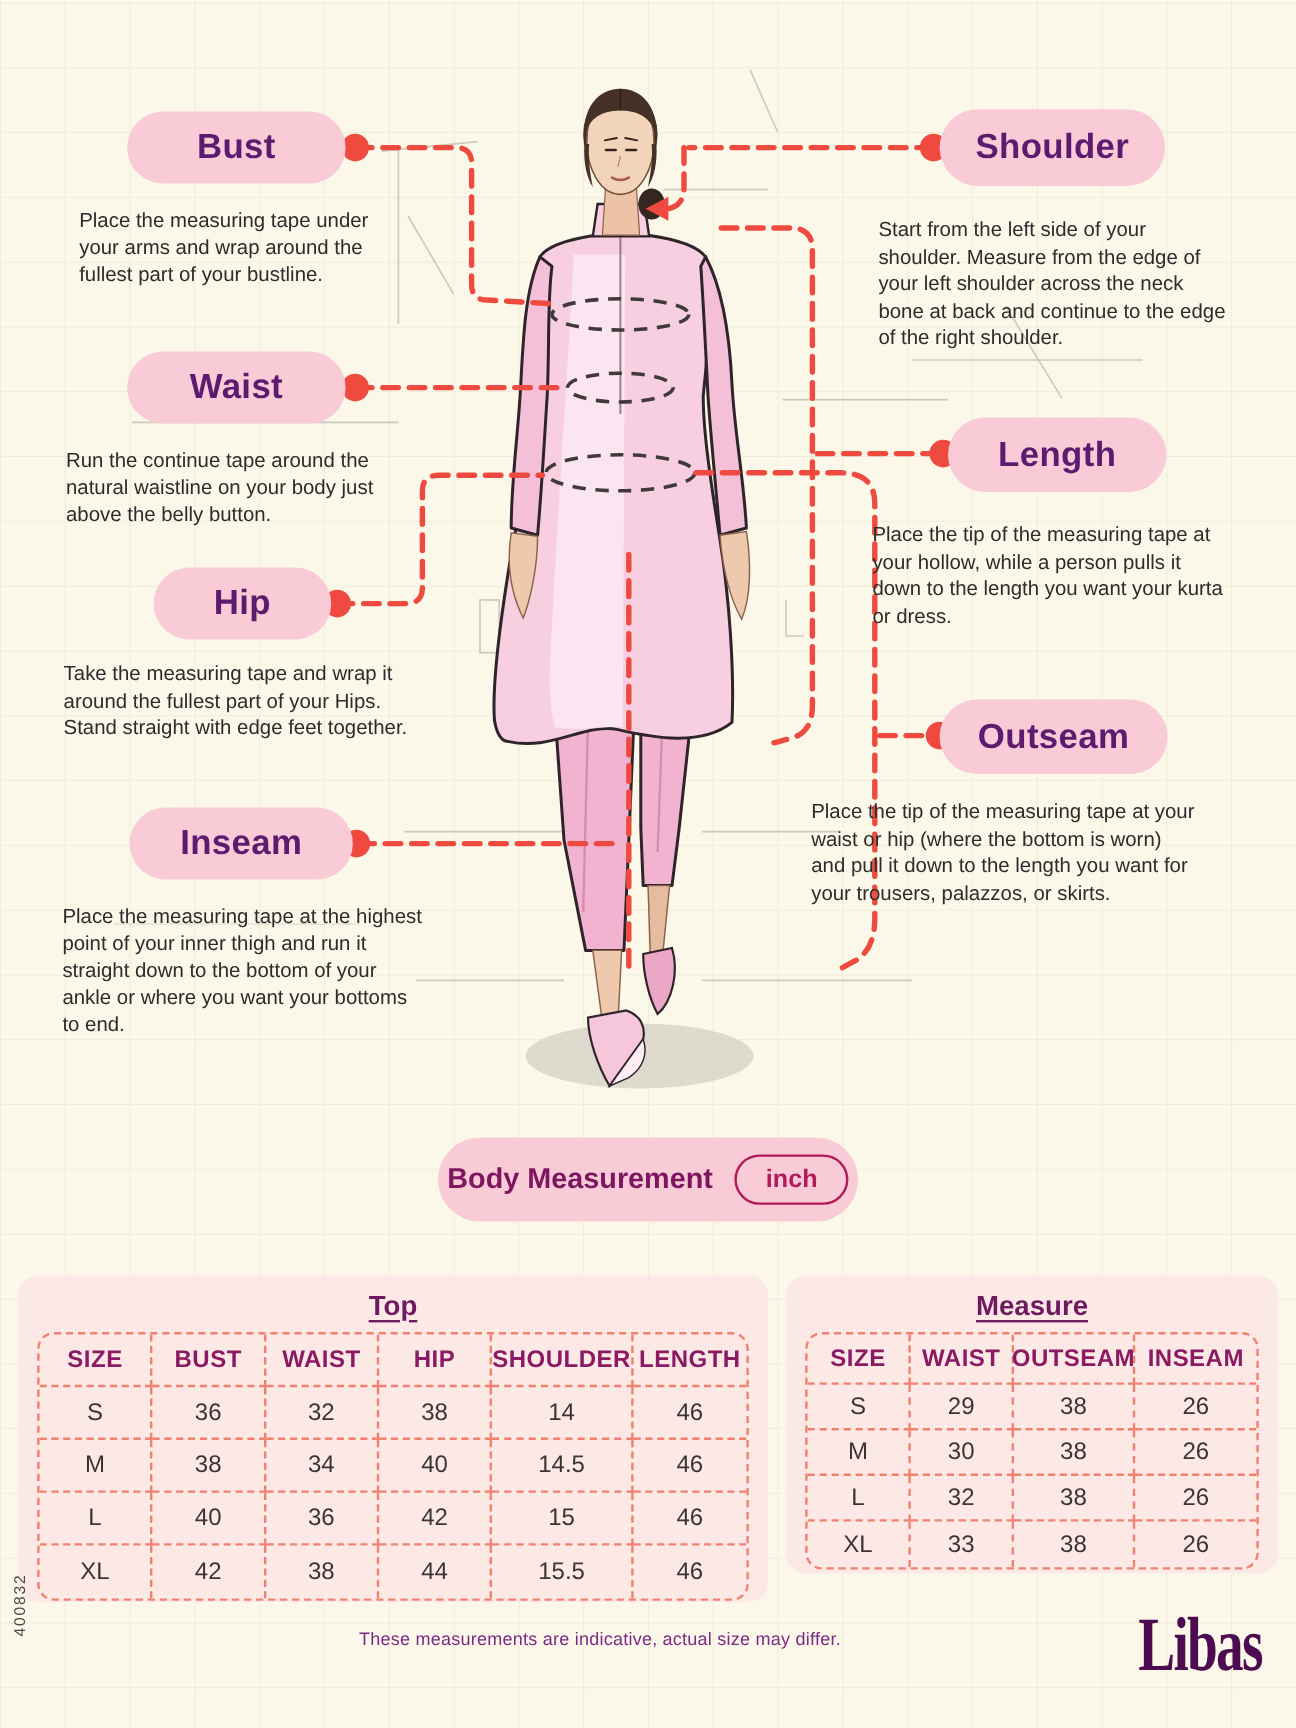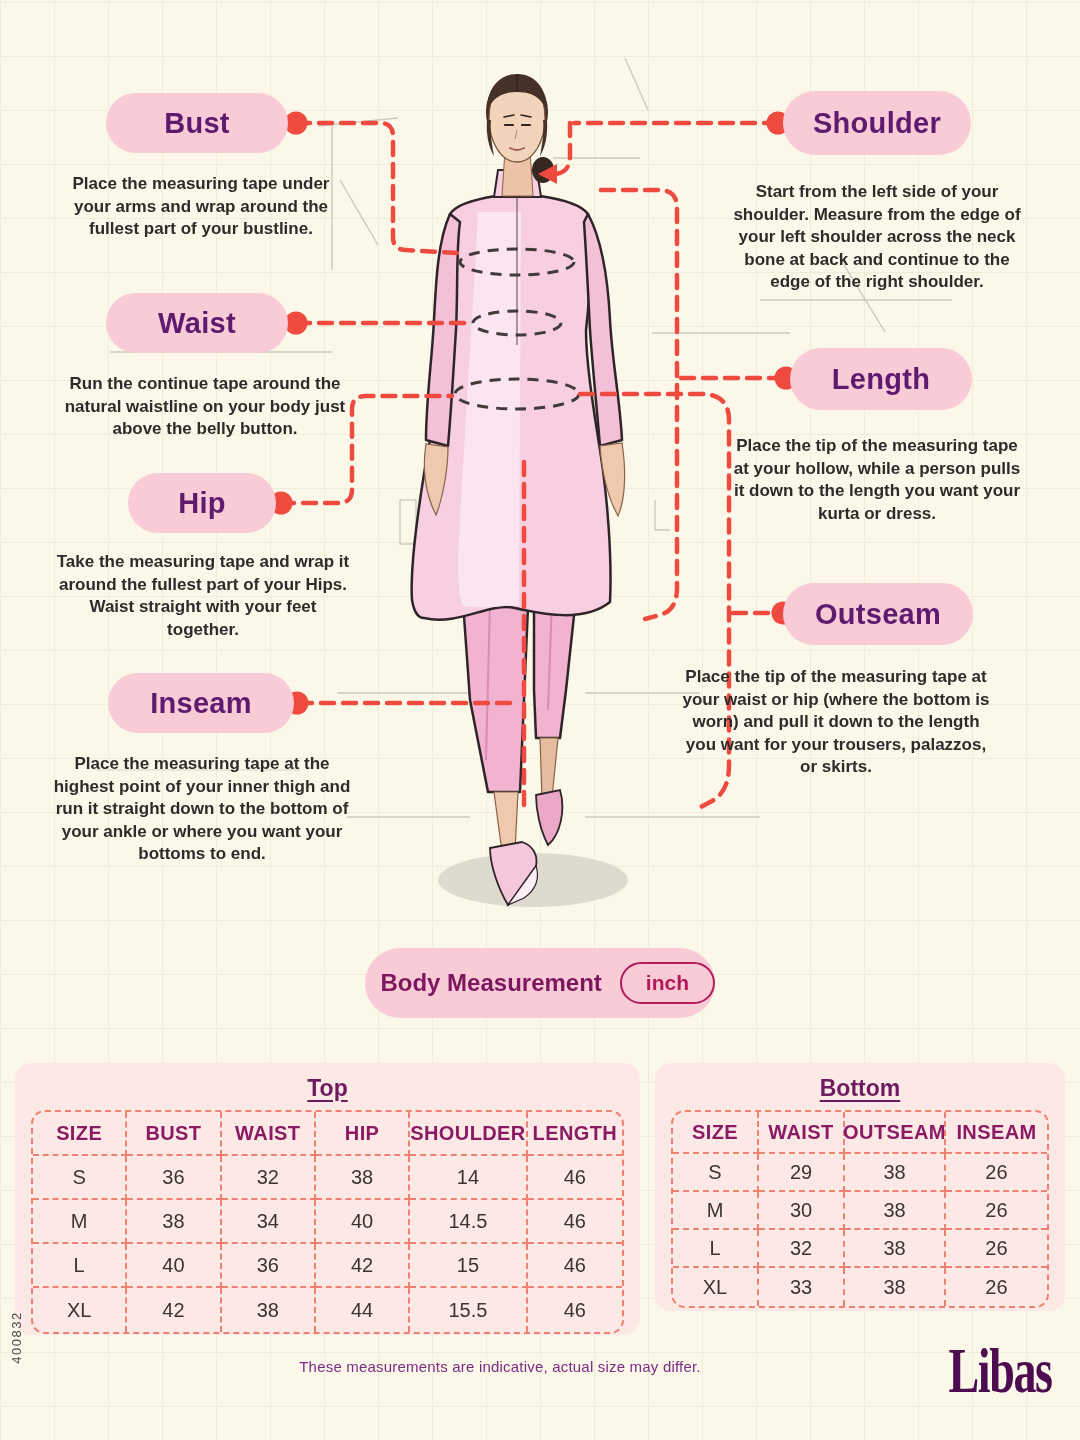--- a/index.html
+++ b/index.html
@@ -20,27 +20,27 @@
                      linear-gradient(90deg,var(--grid) 1px,transparent 1px);
     background-size:54px 54px;background-position:0 2px;
   }
   svg.canvas{position:absolute;left:0;top:0;}
   .label-pill{
     position:absolute;display:flex;align-items:center;justify-content:center;
     background:var(--pill);border-radius:34px;
     color:var(--pill-text);font-weight:700;font-size:29px;letter-spacing:.3px;
   }
   .desc{
-    position:absolute;text-align:center;color:var(--ink);
-    font-size:17px;line-height:1.33;font-weight:700;
+    position:absolute;text-align:left;color:var(--ink);
+    font-size:17px;line-height:1.33;font-weight:400;
   }
   .unit-pill{
     position:absolute;left:365px;top:948px;width:350px;height:70px;
     background:var(--pill);border-radius:35px;
-    display:flex;align-items:center;justify-content:flex-end;gap:18px;
+    display:flex;align-items:center;justify-content:center;gap:18px;
   }
   .unit-pill .bm-label{color:#7d155f;font-weight:700;font-size:24px;}
   .unit-chip{
     border:2.5px solid var(--crimson);color:var(--crimson);
     border-radius:26px;padding:7px 24px;font-weight:700;font-size:21px;background:transparent;
   }
   .panel{
     position:absolute;background:var(--panel);border-radius:16px;padding:10px 16px 12px;
   }
   .panel .t-title{
@@ -181,21 +181,21 @@
   </g>
 </svg>
 
 <div class="label-pill" style="left:106px;top:93px;width:182px;height:60px">Bust</div>
 <div class="desc" style="left:66px;top:173px;width:270px">Place the measuring tape under your arms and wrap around the fullest part of your bustline.</div>
 
 <div class="label-pill" style="left:106px;top:293px;width:182px;height:60px">Waist</div>
 <div class="desc" style="left:55px;top:373px;width:300px">Run the continue tape around the natural waistline on your body just above the belly button.</div>
 
 <div class="label-pill" style="left:128px;top:473px;width:148px;height:60px">Hip</div>
-<div class="desc" style="left:53px;top:551px;width:300px">Take the measuring tape and wrap it around the fullest part of your Hips. Waist straight with your feet together.</div>
+<div class="desc" style="left:53px;top:551px;width:300px">Take the measuring tape and wrap it around the fullest part of your Hips. Stand straight with edge feet together.</div>
 
 <div class="label-pill" style="left:108px;top:673px;width:186px;height:60px">Inseam</div>
 <div class="desc" style="left:52px;top:753px;width:300px">Place the measuring tape at the highest point of your inner thigh and run it straight down to the bottom of your ankle or where you want your bottoms to end.</div>
 
 <div class="label-pill" style="left:783px;top:91px;width:188px;height:64px">Shoulder</div>
 <div class="desc" style="left:732px;top:181px;width:290px">Start from the left side of your shoulder. Measure from the edge of your left shoulder across the neck bone at back and continue to the edge of the right shoulder.</div>
 
 <div class="label-pill" style="left:790px;top:348px;width:182px;height:62px">Length</div>
 <div class="desc" style="left:727px;top:435px;width:300px">Place the tip of the measuring tape at your hollow, while a person pulls it down to the length you want your kurta or dress.</div>
 
@@ -237,21 +237,21 @@
       <div class="cell lr">XL</div>
       <div class="cell lr">42</div>
       <div class="cell lr">38</div>
       <div class="cell lr">44</div>
       <div class="cell lr">15.5</div>
       <div class="cell lc lr">46</div>
     </div>
 </div>
 
 <div class="panel" style="left:655px;top:1063px;width:410px;height:248px">
-  <div class="t-title">Bottom</div>
+  <div class="t-title">Measure</div>
   <div class="sg-table table-bottom" style="grid-template-columns:23% 23% 27% 27%">
       <div class="cell head">SIZE</div>
       <div class="cell head">WAIST</div>
       <div class="cell head">OUTSEAM</div>
       <div class="cell head lc">INSEAM</div>
       <div class="cell">S</div>
       <div class="cell">29</div>
       <div class="cell">38</div>
       <div class="cell lc">26</div>
       <div class="cell">M</div>

